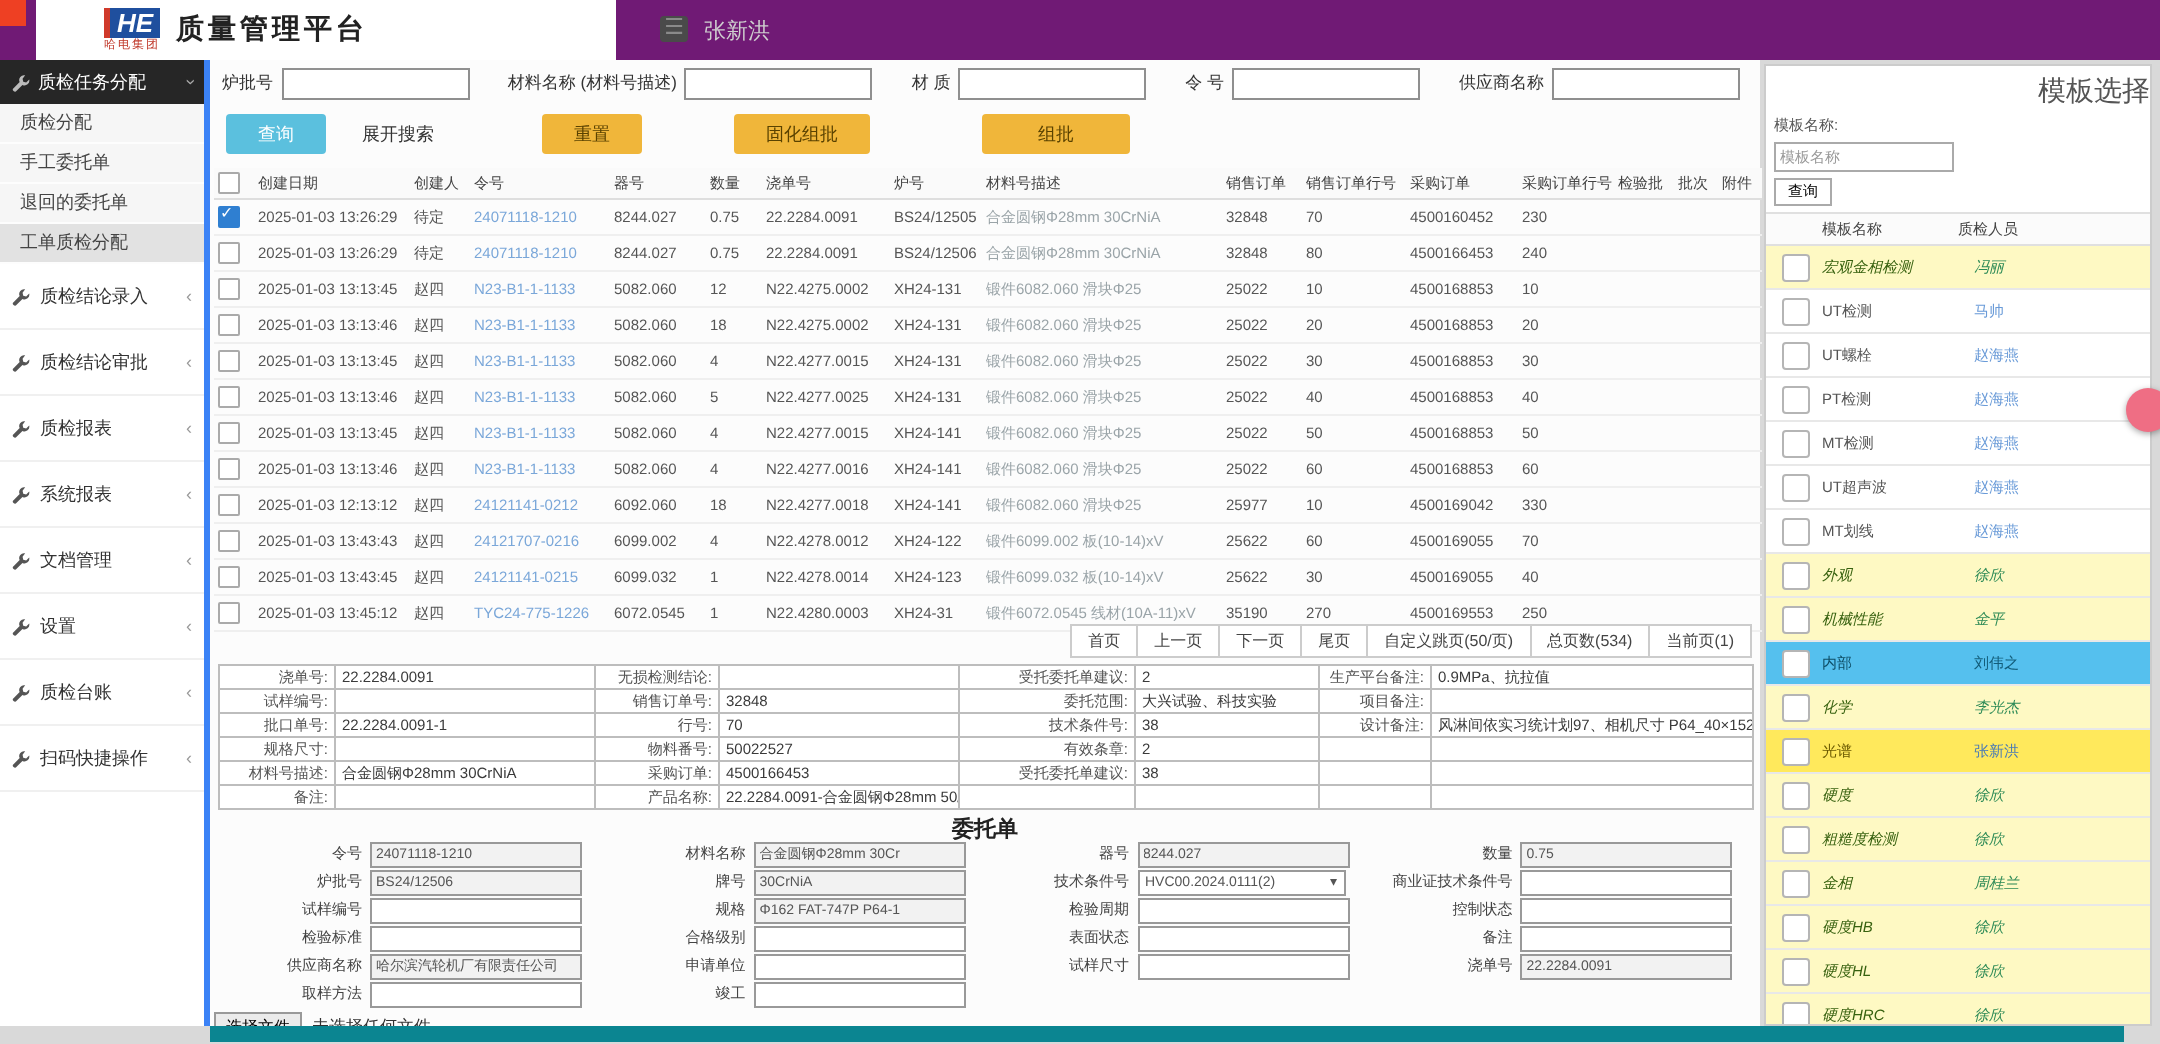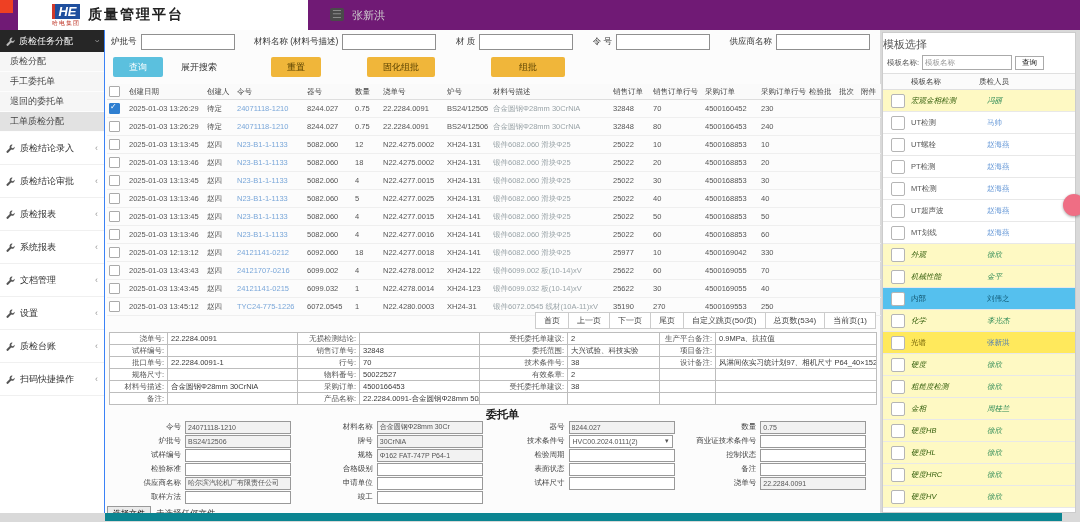--- a/index.html
+++ b/index.html
@@ -13,21 +13,21 @@
   .logo-stack{display:flex;flex-direction:column;align-items:center;line-height:1;}
   .logo-mark{font-weight:bold;font-style:italic;font-size:13px;color:#fff;background:#1f4f9e;
              padding:1px 3px;border-left:3px solid #d03a2b;}
   .logo-group{font-size:6px;color:#c0392b;margin-top:1px;letter-spacing:1px;}
   .app-title{font-size:14px;font-weight:bold;color:#222;letter-spacing:2px;}
   .menu-ico{position:absolute;left:330px;top:8px;color:#8a8a8a;font-size:11px;background:#4a4a4a;
             width:14px;height:13px;text-align:center;line-height:13px;border-radius:2px;}
   .user-name{position:absolute;left:352px;top:8px;color:#cfcfcf;font-size:11px;}
   
   .sidebar{position:absolute;left:0;top:30px;width:105px;height:483px;background:#fff;
-           border-right:1px solid #3b82f6;box-sizing:border-box;z-index:1;}
+           border-right:3px solid #3b82f6;box-sizing:border-box;z-index:1;}
   .sb-head{height:22px;background:#262626;color:#fff;font-size:9px;display:flex;align-items:center;
            gap:4px;padding:0 6px;cursor:pointer;}
   .sb-head .chev{margin-left:auto;transform:rotate(-90deg);font-size:9px;color:#aaa;}
   .sb-ico svg{width:9px;height:9px;fill:#bbb;display:block;}
   .sb-group .sb-ico svg{fill:#555;}
   .sb-sub{height:19px;line-height:19px;font-size:9px;color:#444;padding-left:10px;background:#f6f6f6;
           border-bottom:1px solid #fdfdfd;cursor:pointer;white-space:nowrap;overflow:hidden;}
   .sb-sub.active{background:#e2e2e2;}
   .sb-group{height:32px;display:flex;align-items:center;gap:5px;padding:0 6px;font-size:9px;color:#333;
             border-bottom:1px solid #f0f0f0;cursor:pointer;white-space:nowrap;overflow:hidden;}
@@ -59,42 +59,42 @@
   .cb.on::after{content:"\2713";color:#fff;font-size:8px;position:absolute;left:0px;top:-2px;}
   .pager{position:absolute;right:4px;top:282px;display:flex;font-size:8px;color:#444;}
   .pager span{border:1px solid #ccc;background:#fff;padding:2px 8px;margin-left:-1px;cursor:pointer;
               white-space:nowrap;}
   .detail{position:absolute;left:4px;top:302px;width:767px;border-collapse:collapse;table-layout:fixed;
           font-size:7.5px;}
   .detail td{border:1px solid #bdbdbd;height:11px;padding:0 3px;overflow:hidden;white-space:nowrap;
              background:#fff;}
   .detail .dl{text-align:right;color:#555;}
   .detail .dv{color:#3a3a3a;}
-  .form-title{position:absolute;left:10px;top:377px;width:775px;text-align:center;font-size:11px;
+  .form-title{position:absolute;left:0;top:377px;width:775px;text-align:center;font-size:11px;
               font-weight:bold;color:#222;}
   .formgrid{position:absolute;left:4px;top:390px;width:767px;display:flex;}
   .fcol{width:192px;}
   .frow{display:flex;align-items:center;height:14px;}
   .flbl{width:72px;text-align:right;font-size:7.5px;color:#444;padding-right:4px;white-space:nowrap;
         overflow:hidden;flex:none;}
   .frow input{width:100px;height:11px;border:1px solid #999;font-size:7px;color:#555;background:#fff;
               padding:0 2px;}
   .frow input.filled{background:#f2f2f2;}
   .fsel{width:104px;height:13px;border:1px solid #999;font-size:7px;color:#555;background:#fff;
         display:flex;align-items:center;justify-content:space-between;padding:0 3px;box-sizing:border-box;
         cursor:pointer;}
   .file-row{position:absolute;left:2px;top:476px;display:flex;align-items:center;gap:5px;
             font-size:8.5px;color:#333;}
   .file-btn{border:1px solid #999;background:#ebebeb;font-size:8px;padding:1px 5px;font-family:inherit;
             cursor:pointer;}
   
   .rpanel{position:absolute;left:882px;top:32px;width:194px;height:481px;background:#fff;
           border:1px solid #ccc;box-sizing:border-box;overflow:hidden;}
-  .rp-title{text-align:left;font-size:11px;color:#555;margin-top:4px;}
-  .rp-search{display:flex;align-items:center;gap:3px;padding:3px 4px;font-size:7.5px;color:#555;}
+  .rp-title{text-align:right;font-size:14px;color:#555;margin-top:4px;}
+  .rp-search{display:flex;align-items:flex-start;gap:3px;padding:3px 4px;font-size:7.5px;color:#555;flex-direction:column;}
   .rp-search input{width:84px;height:13px;border:1px solid #aaa;font-size:7.5px;color:#999;padding:0 2px;}
   .rp-btn{border:1px solid #aaa;background:#fff;font-size:7.5px;padding:1px 6px;font-family:inherit;
           cursor:pointer;}
   .rp-head{display:flex;height:15px;align-items:center;border-top:1px solid #e0e0e0;
            border-bottom:1px solid #e0e0e0;font-size:7.5px;color:#444;background:#fbfbfb;}
   .rp-head .c1{padding-left:28px;width:96px;box-sizing:border-box;}
   .tpl-row{display:flex;align-items:center;height:21px;border-bottom:1px solid #e8e8e8;font-size:7.5px;
            cursor:pointer;}
   .rcb{width:12px;height:12px;border:1px solid #b5b5b5;background:#fff;margin:0 6px 0 8px;
        border-radius:2px;flex:none;}

